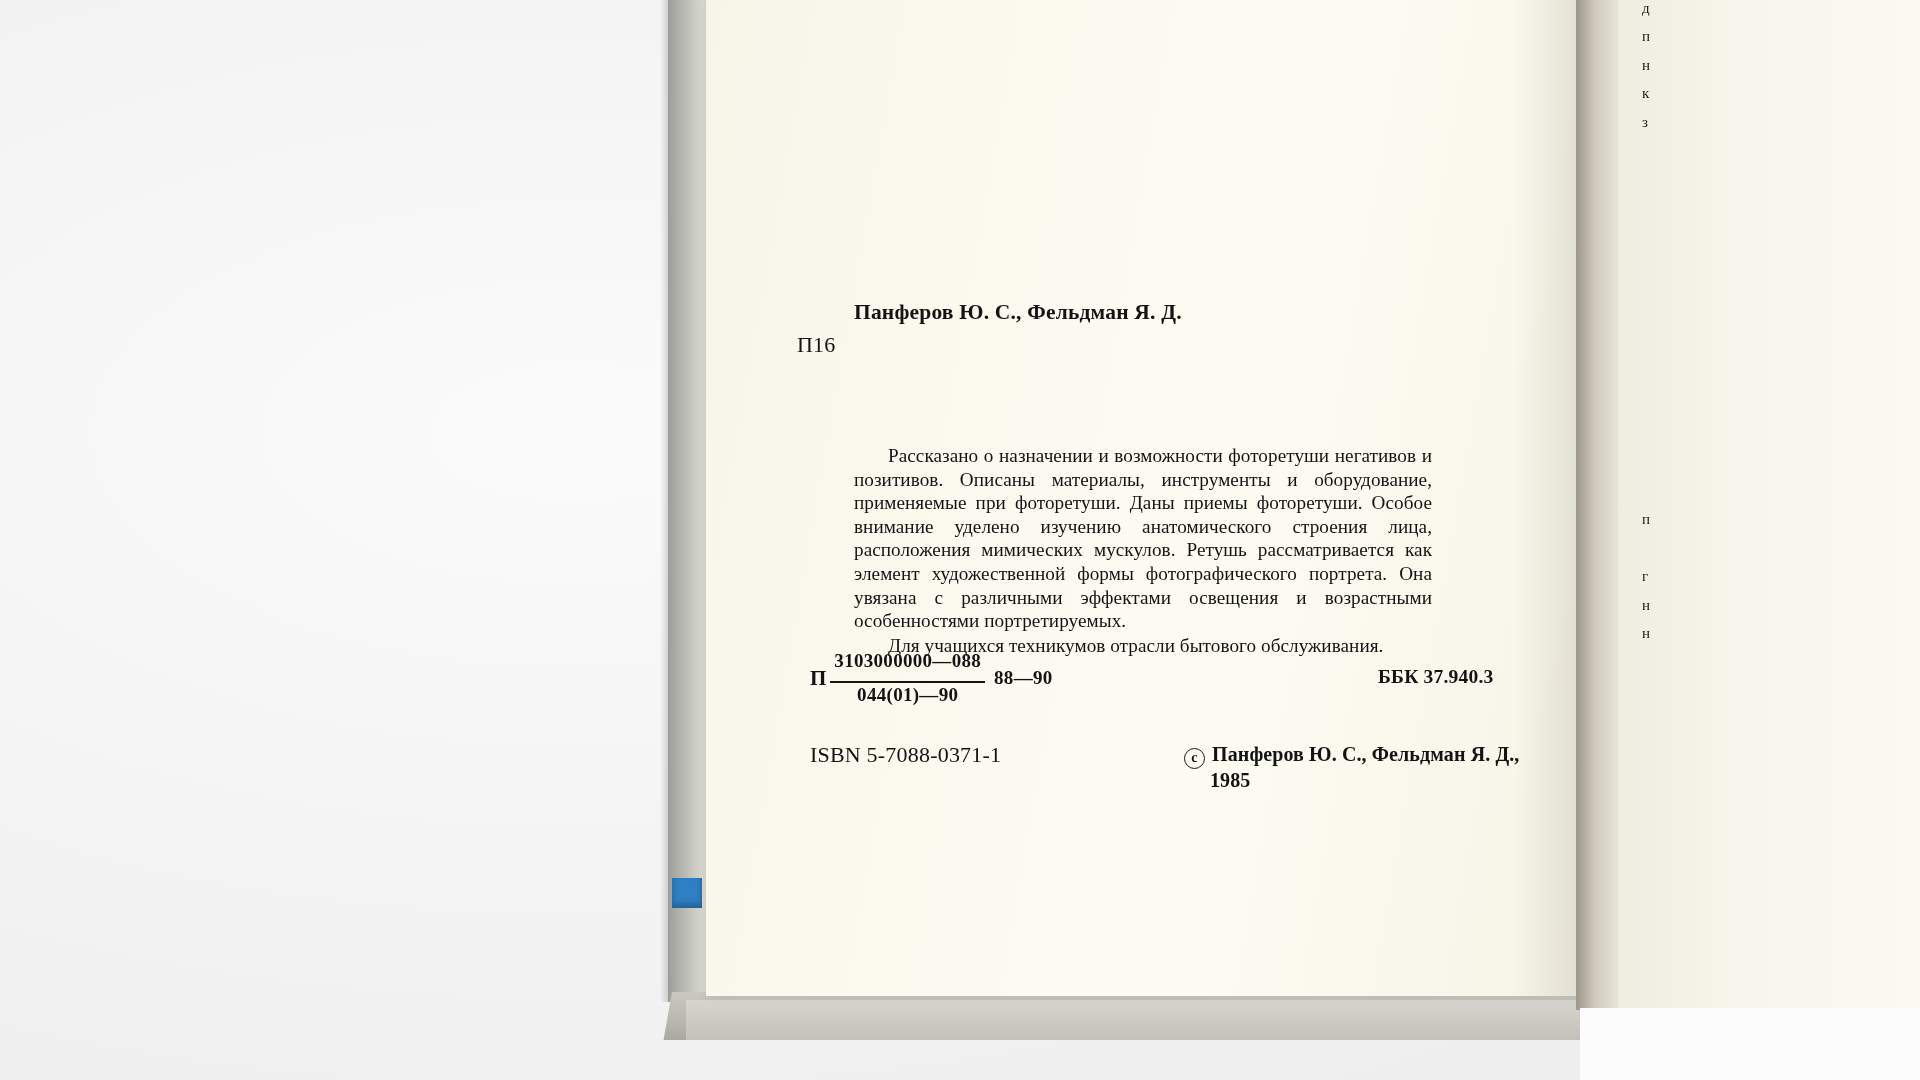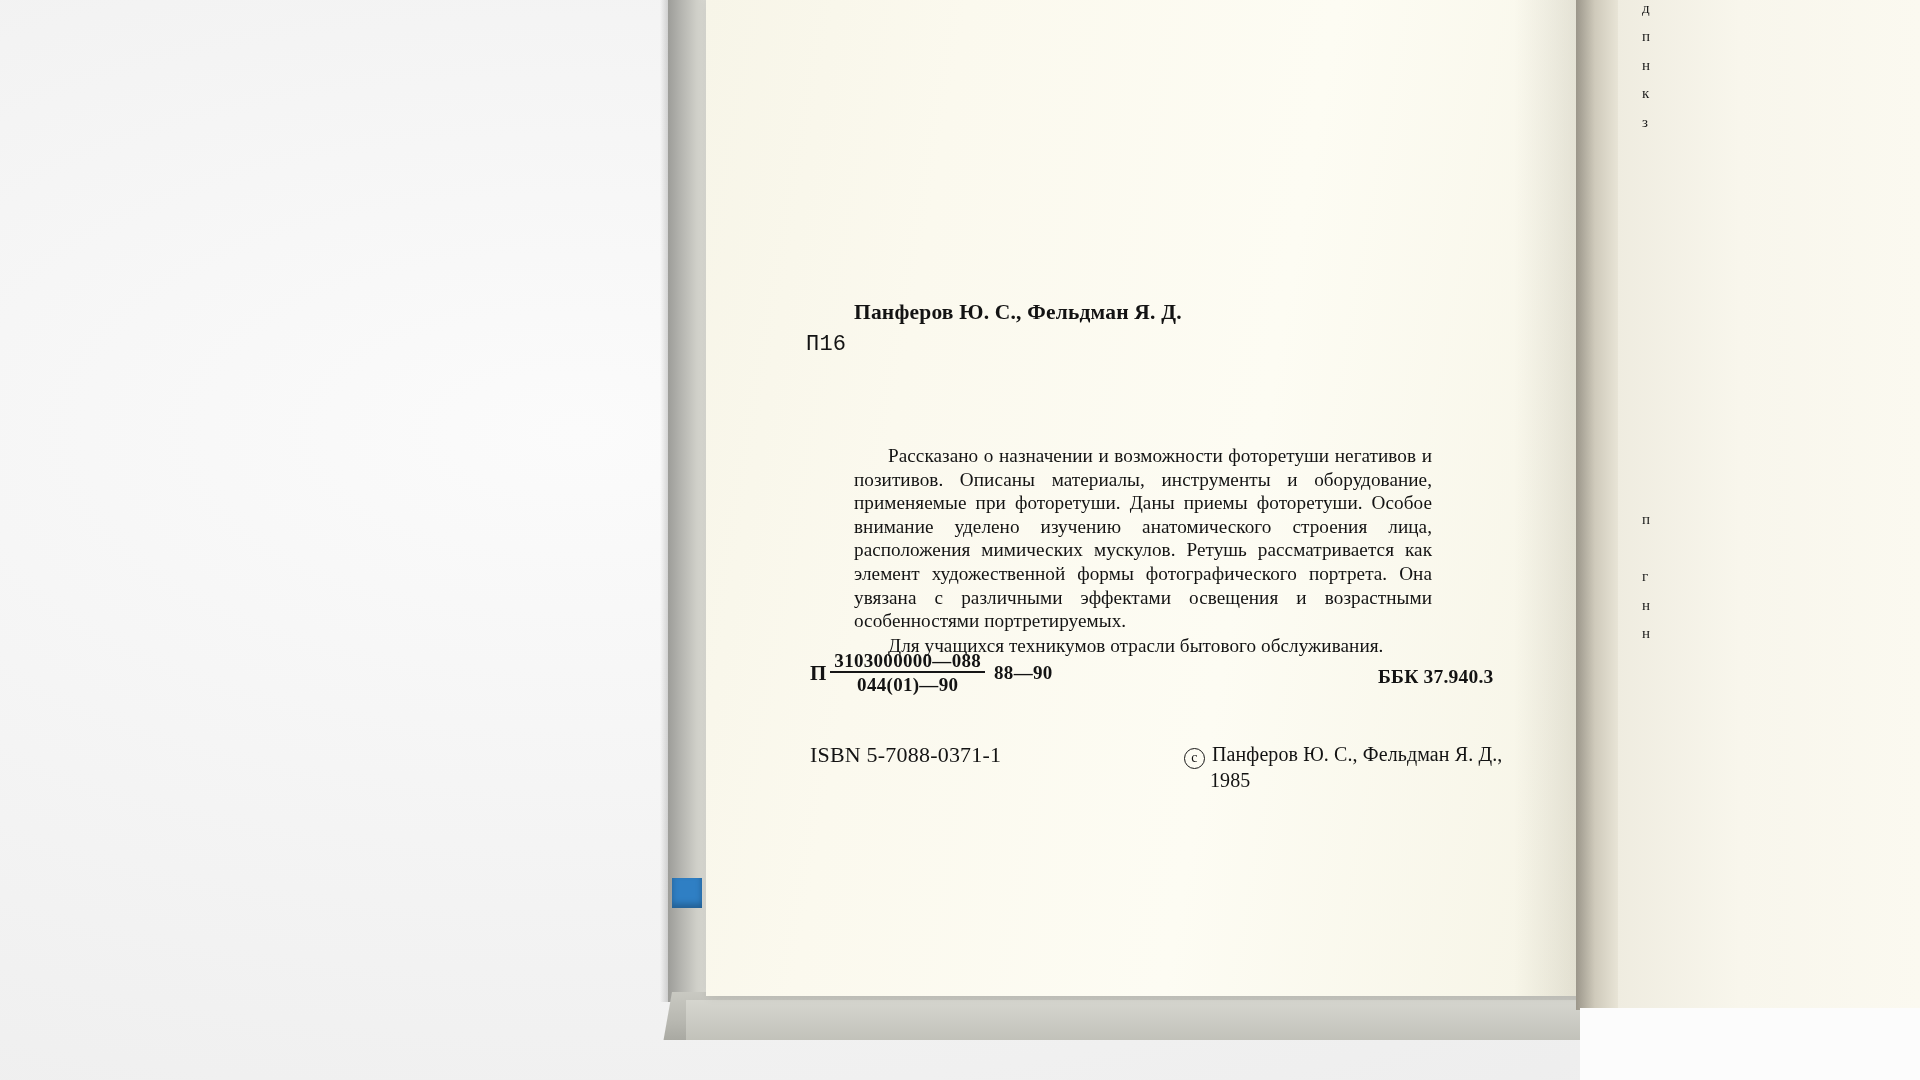--- a/index.html
+++ b/index.html
@@ -156,23 +156,23 @@
     left: 148px;
     top: 300px;
     font-family: "Liberation Serif", serif;
     font-size: 21.5px;
     font-weight: bold;
     letter-spacing: 0.2px;
   }
 
   .cutter {
     position: absolute;
-    left: 100px;
+    left: 91px;
     top: 332px;
-    font-family: Liberation Mono, monospace;
+    font-family: Liberation Serif, serif;
     font-size: 22px;
     letter-spacing: 0.2px;
   }
 
   .biblio {
     position: absolute;
     left: 148px;
     top: 332px;
     width: 578px;
     font-family: "Liberation Serif", serif;
@@ -215,21 +215,21 @@
     margin-right: 4px;
     position: relative;
     top: 1px;
   }
   .fraction {
     display: inline-flex;
     flex-direction: column;
     align-items: center;
     line-height: 1.12;
   }
-  .fraction .num { padding: 0 4px 0 4px; letter-spacing: 0.3px; }
+  .fraction .num { padding: 0 4px 10px 4px; letter-spacing: 0.3px; }
   .fraction .bar {
     width: 100%;
     height: 2px;
     background: #161616;
   }
   .fraction .den { padding: 1px 4px 0 4px; letter-spacing: 0.3px; }
   .code-suffix { margin-left: 9px; letter-spacing: 0.3px; }
 
   .bbk {
     position: absolute;
@@ -251,20 +251,21 @@
   }
 
   .copyright {
     position: absolute;
     left: 478px;
     top: 742px;
     font-family: "Liberation Serif", serif;
     font-size: 20px;
     line-height: 25px;
     letter-spacing: 0.1px;
+    font-weight: bold;
   }
   .copyright .csym {
     display: inline-block;
     width: 19px;
     height: 19px;
     border: 1.4px solid #161616;
     border-radius: 50%;
     font-size: 14px;
     line-height: 17px;
     text-align: center;

